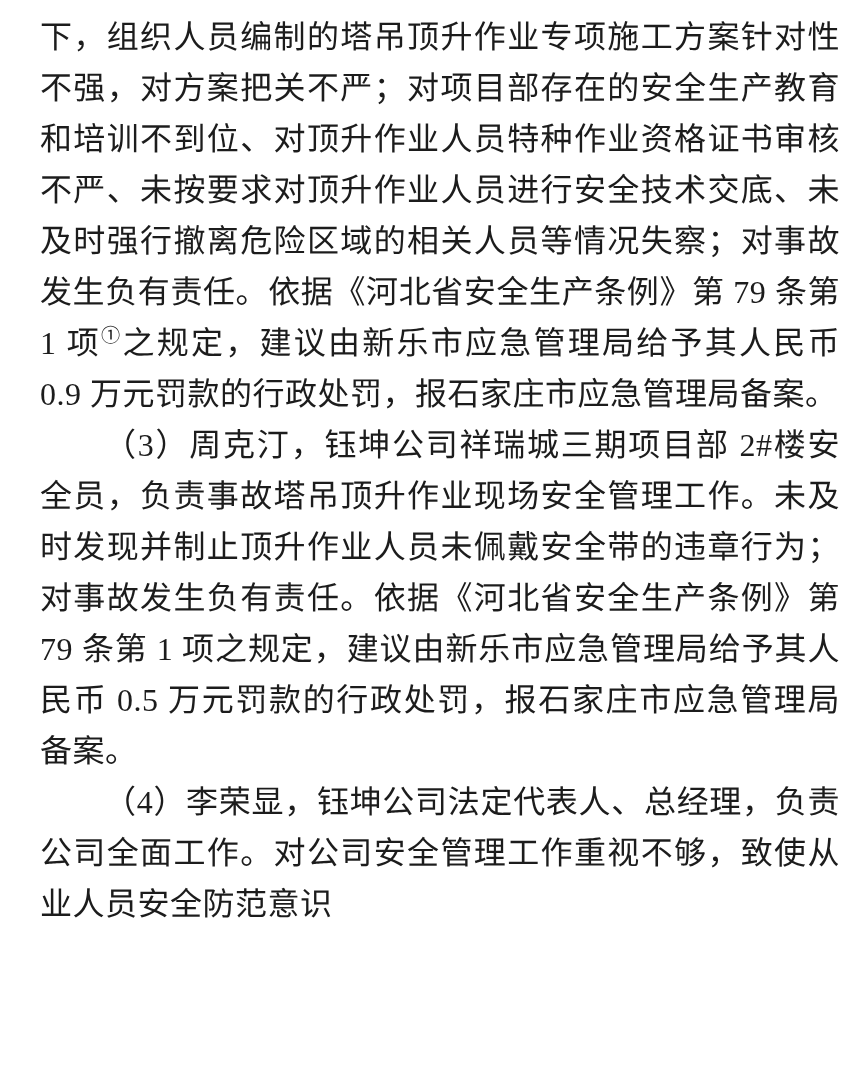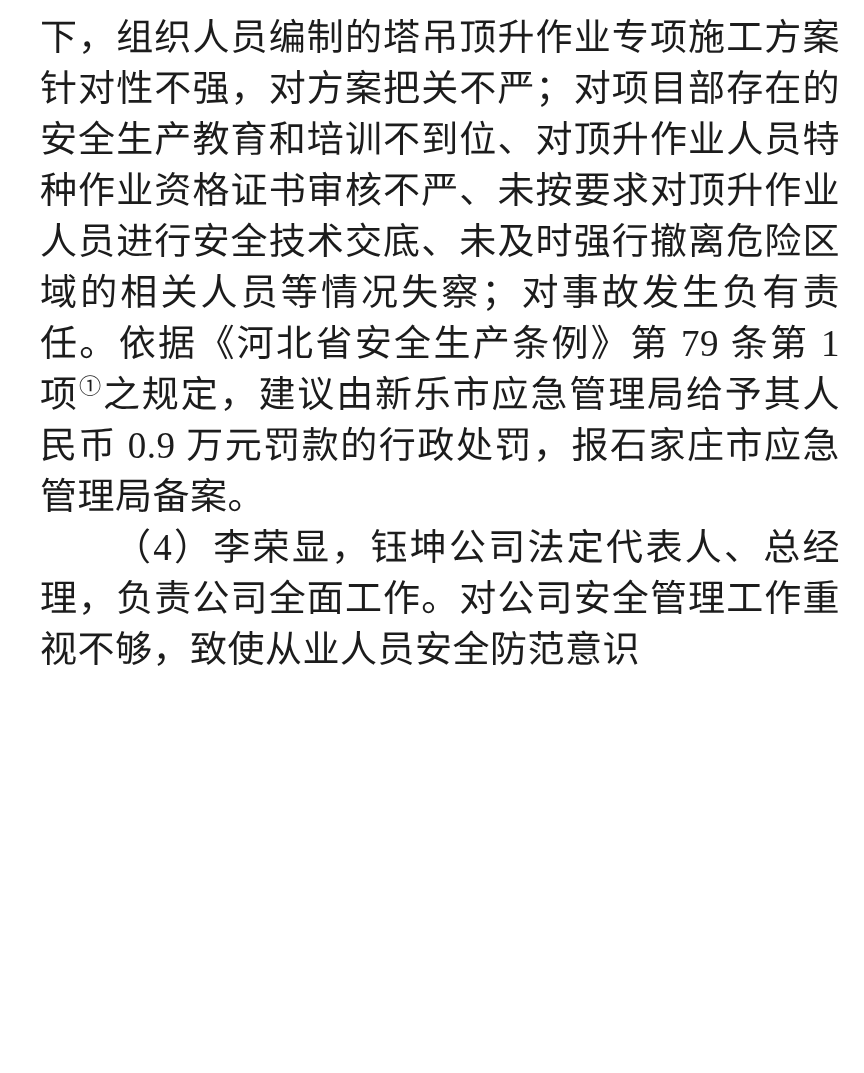--- a/index.html
+++ b/index.html
@@ -10,21 +10,21 @@
     width: 864px;
     height: 1073px;
     overflow: hidden;
   }
   .page {
     box-sizing: border-box;
     width: 864px;
     height: 1073px;
     padding: 12px 24px 0 40px;
     font-family: "Liberation Serif", "DejaVu Serif", serif;
-    font-size: 37px;
+    font-size: 32px;
     line-height: 51px;
     letter-spacing: 0.5px;
   }
   .doc-body p {
     margin: 0;
     text-align: justify;
     text-justify: inter-character;
   }
   .doc-body p.indent {
     text-indent: 2em;
@@ -34,15 +34,16 @@
     line-height: 0;
     vertical-align: super;
   }
 </style>
 </head>
 <body style="background: rgb(255, 255, 255);">
 
 <div class="page" style="color: rgb(28, 28, 28);">
   <div class="doc-body">
       <p><span>下，组织人员编制的塔吊顶升作业专项施工方案针对性不强，对方案把关不严；对项目部存在的安全生产教育和培训不到位、对顶升作业人员特种作业资格证书审核不严、未按要求对顶升作业人员进行安全技术交底、未及时强行撤离危险区域的相关人员等情况失察；对事故发生负有责任。依据《河北省安全生产条例》第 79 条第 1 项</span><sup>①</sup><span>之规定，建议由新乐市应急管理局给予其人民币 0.9 万元罚款的行政处罚，报石家庄市应急管理局备案。</span></p>
+      <p class="indent"><span>（3）周克汀，钰坤公司祥瑞城三期项目部 2#楼安全员，负责事故塔吊顶升作业现场安全管理工作。未及时发现并制止顶升作业人员未佩戴安全带的违章行为；对事故发生负有责任。依据《河北省安全生产条例》第 79 条第 1 项之规定，建议由新乐市应急管理局给予其人民币 0.5 万元罚款的行政处罚，报石家庄市应急管理局备案。</span></p>
       <p class="indent"><span>（4）李荣显，钰坤公司法定代表人、总经理，负责公司全面工作。对公司安全管理工作重视不够，致使从业人员安全防范意识</span></p>
     </div>
 </div>
 
 </body></html>

